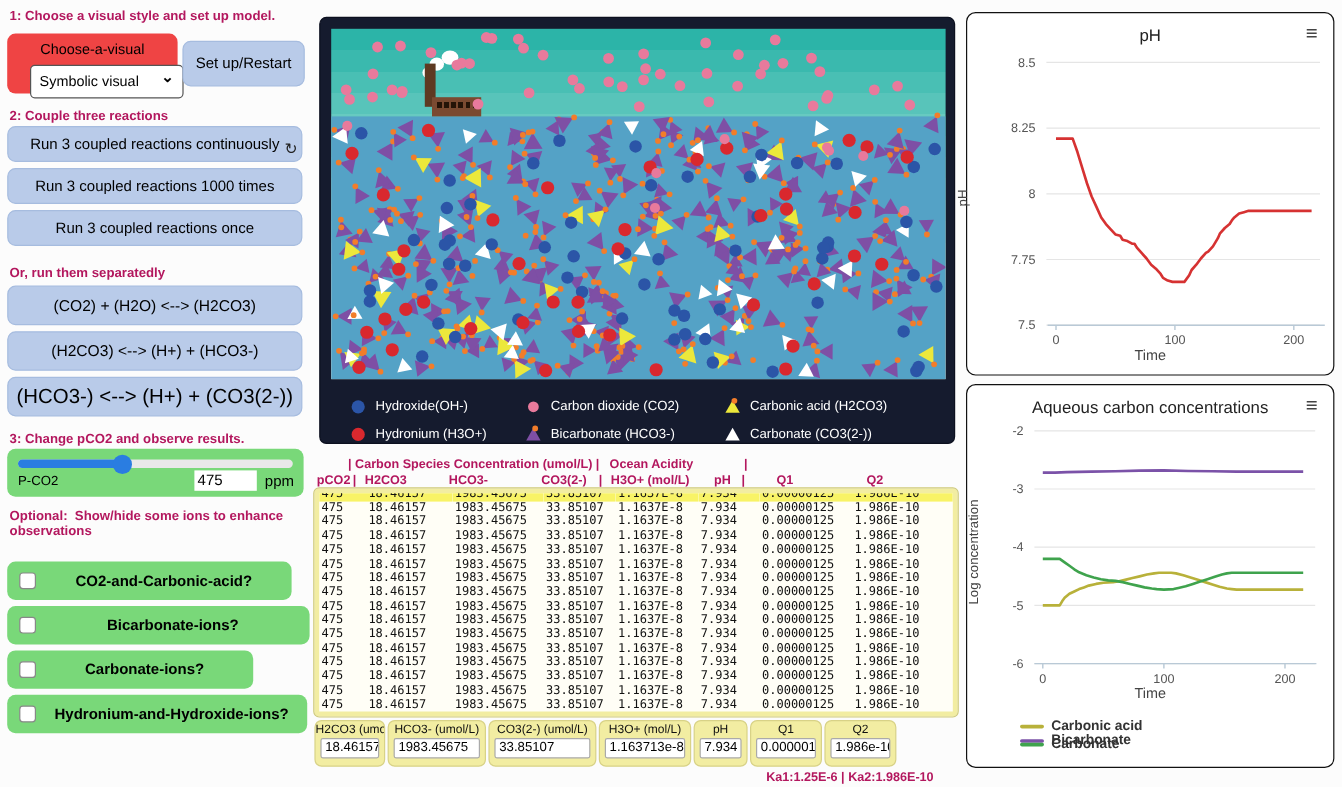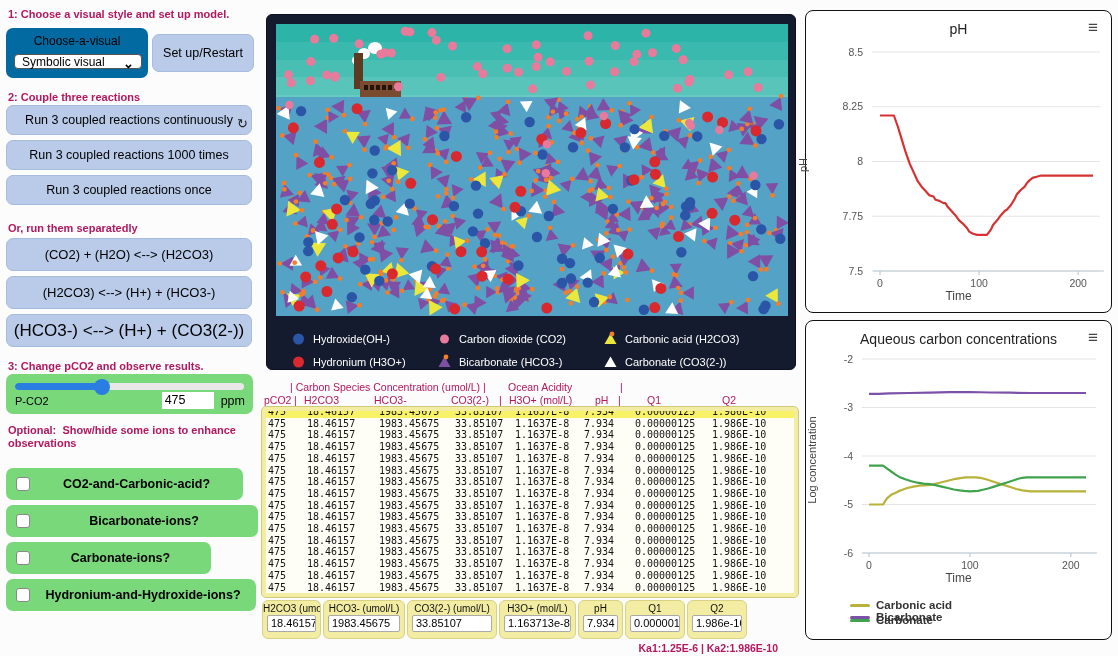--- a/index.html
+++ b/index.html
@@ -6,25 +6,25 @@
   html,body { width:1118px; height:656px; background:#fcfcfc; overflow:hidden;
               font-family:"Liberation Sans", sans-serif; }
   .abs { position:absolute; }
   body { position:relative; }
 
   
   .note { color:#b3175e; font-size:11px; font-weight:600; line-height:13px; white-space:pre-wrap; }
   .nl-btn { background:#b9cbe9; border:1px solid #a6bcdf; border-radius:7px; color:#000;
             display:flex; align-items:center; justify-content:center; font-size:12.5px;
             cursor:pointer; position:absolute; }
-  .chooser { background:#0369a1; border-radius:7px; }
+  .chooser { background:#ef4444; border-radius:7px; }
   .chooser .clabel { text-align:center; font-size:12px; padding-top:6px; color:#000; }
-  .cselect { position:absolute; left:8px; top:26px; width:128px; height:15px; background:#fff;
+  .cselect { position:absolute; left:19px; top:26px; width:128px; height:28px; background:#fff;
              border:1.5px solid #555; border-radius:4px; font-size:12px; display:flex;
-             padding-left:7px; cursor:pointer; }
+             align-items:center; padding-left:7px; cursor:pointer; }
   .cselect .chev { position:absolute; right:7px; top:1px; font-weight:bold; font-size:13px; }
   .forever { position:absolute; right:3px; bottom:3px; font-size:13px; color:#222; }
   .slider { background:#79d879; border-radius:7px; }
   .slider .track { position:absolute; left:9px; right:9px; top:9px; height:7px; background:#e8e8e8;
                    border-radius:4px; }
   .slider .fill { position:absolute; left:0; top:0; height:7px; background:#2a7de1; border-radius:4px 0 0 4px; }
   .slider .thumb { position:absolute; top:-4.5px; width:16px; height:16px; border-radius:50%;
                    background:#2a7de1; }
   .slider .srow { position:absolute; left:9px; right:8px; bottom:5px; display:flex; align-items:center; }
   .slider .sname { font-size:11px; flex:1; }
@@ -50,21 +50,21 @@
   #factory .windows { position:absolute; left:88px; top:61px; width:33px; height:5px;
       background:repeating-linear-gradient(to right,#241307 0 4px,#7a4a31 4px 6px); }
   #factory .puff { position:absolute; background:#fff; border-radius:50%; }
   #sim-legend { position:absolute; left:24px; top:312px; width:490px; color:#fff; font-size:11px; }
   .leg-row { display:flex; height:23px; align-items:center; }
   .leg-item { display:flex; align-items:center; gap:7px; }
   .leg-item svg { flex:none; }
 
   
   #tbl-hdr { left:262px; top:381px; width:536px; height:26px; }
-  #tbl-hdr span { position:absolute; color:#b3175e; font-size:10.5px; font-weight:400; white-space:pre; }
+  #tbl-hdr span { position:absolute; color:#b3175e; font-size:10.5px; font-weight:700; white-space:pre; }
   #hdr1 span { top:0; } #hdr2 span { top:13px; }
   #output { left:262px; top:407px; width:536px; height:190px; background:#fffef6;
             border:4px solid #f2eda2; outline:1px solid #cfca7a; border-radius:4px; overflow:hidden; }
   #output table { border-collapse:collapse; table-layout:fixed; width:528px; margin-top:-5px;
                   font-family:"DejaVu Sans Mono", monospace; font-size:10px; color:#111; }
   #output td { padding:0 0 0 2px; height:11.7px; line-height:11.7px; white-space:nowrap; overflow:hidden; }
   #output tr.hl { background:#f8f366; }
   #monitors { left:262px; top:600px; display:flex; gap:2px; }
   .monitor { background:#f2eda2; border:1px solid #d8d287; border-radius:6px; height:39px; }
   .monitor .mlab { font-size:10px; text-align:center; margin-top:2px; color:#111; white-space:nowrap;

